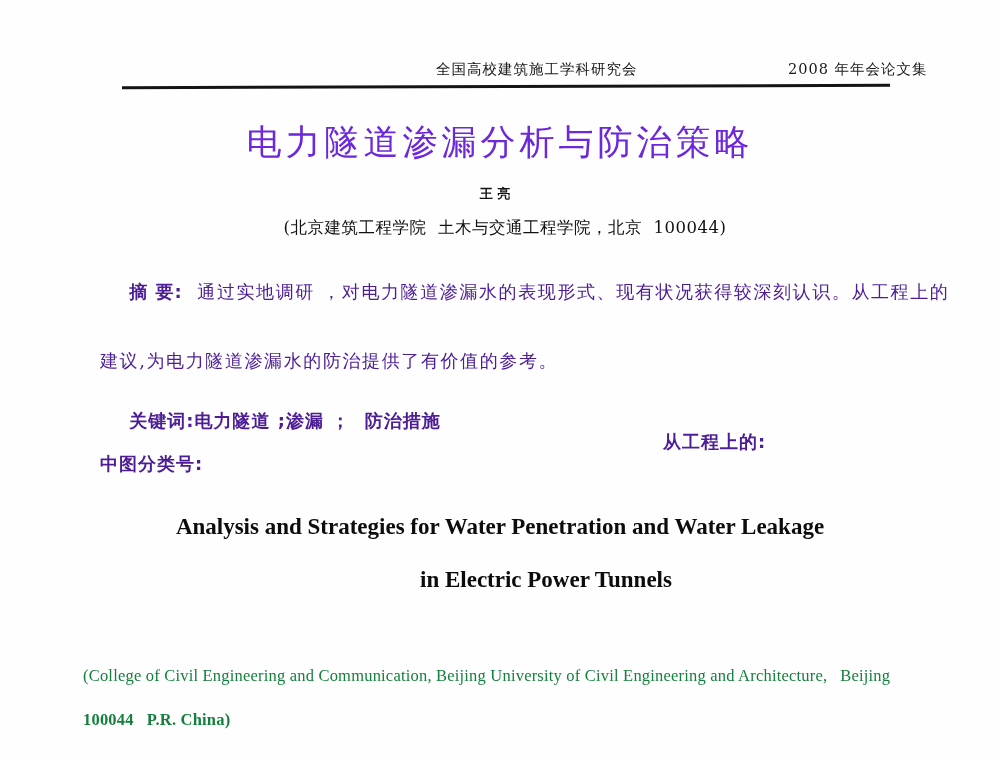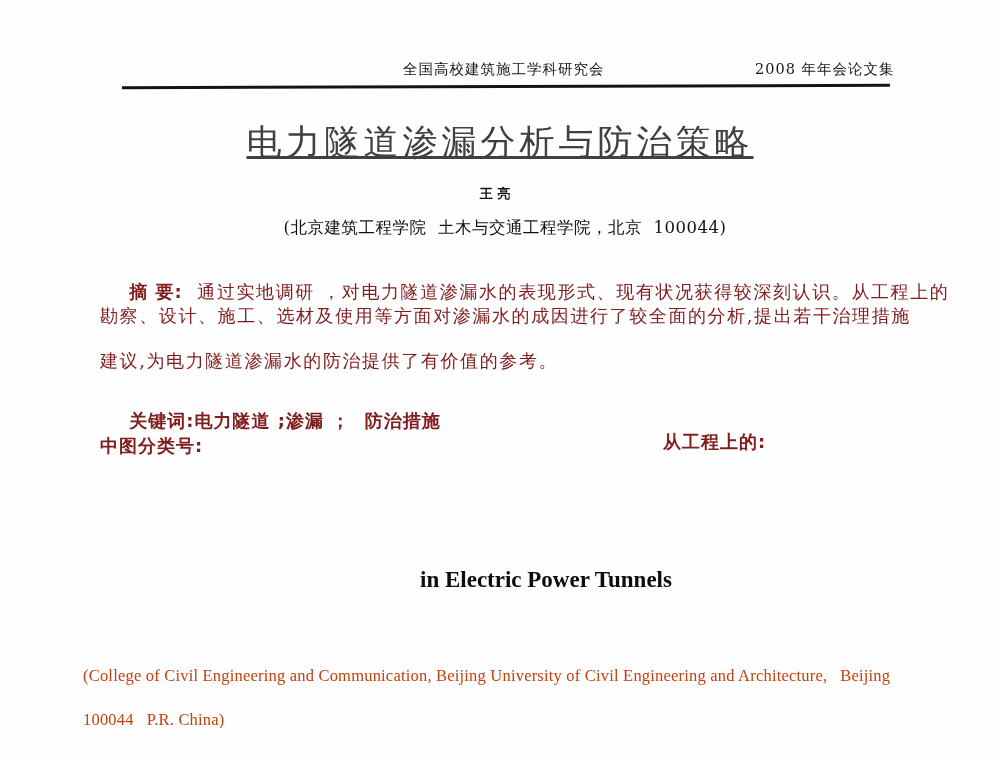--- a/index.html
+++ b/index.html
@@ -18,42 +18,42 @@
   }
   .abs { position: absolute; }
 
   
   .hdr {
     font-size: 14.5px;
     letter-spacing: 1px;
     color: #161616;
     white-space: pre;
     font-family: "DejaVu Serif", serif;
+    margin-left: 33px;
   }
   .rule {
     position: absolute;
     left: 122px;
     top: 85px;
     width: 768px;
     height: 3px;
     background: #141414;
     transform: rotate(-0.18deg);
   }
 
   
   .cn-title {
     left: 0; top: 119px; width: 1000px;
     text-align: center;
     font-family: "DejaVu Serif", serif;
     font-size: 35px;
     letter-spacing: 4px;
     font-weight: 500;
-    color: #404040;
+    color: #6d28d9;
     white-space: pre;
-    text-decoration: underline;
   }
   .cn-author {
     left: 0; top: 185px; width: 990px;
     text-align: center;
     font-size: 13px;
     font-weight: bold;
     white-space: pre;
   }
   .cn-affil {
     left: 0; top: 217px; width: 1010px;
@@ -64,21 +64,21 @@
     white-space: pre;
   }
 
   
   .cn-line {
     left: 100px;
     font-family: "DejaVu Serif", serif;
     font-size: 18px;
     letter-spacing: 1.6px;
     white-space: pre;
-    color: #7f1d1d;
+    color: #4c1d95;
   }
   .cn-line b, .cn-bold {
     font-family: "DejaVu Sans", sans-serif;
     font-weight: bold;
     letter-spacing: 1px;
   }
 
   
   .en-title {
     left: 0; width: 1000px;
@@ -96,21 +96,21 @@
     font-weight: bold;
     font-size: 15px;
     white-space: pre;
   }
   .en-affil {
     left: 83px;
     font-family: "Liberation Serif", serif;
     font-size: 16.5px;
     letter-spacing: 0.2px;
     white-space: pre;
-    color: #c2410c;
+    color: #15803d;
   }
   .en-abstract {
     left: 85px; top: 741px;
     font-family: "Liberation Serif", serif;
     font-size: 19px;
     white-space: pre;
     color: #0c0c0c;
   }
 </style>
 </head>
@@ -122,32 +122,32 @@
   <div class="abs hdr" style="left:755px; top:60px;">2008 年年会论文集</div>
   <div class="rule"></div>
 
   <div class="abs cn-title">电力隧道渗漏分析与防治策略</div>
   <div class="abs cn-author">王 亮</div>
   <div class="abs cn-affil">(北京建筑工程学院  土木与交通工程学院，北京  100044)</div>
 
   <div class="abs cn-line" style="top:259px;">
     <b>摘 要:  </b><span>通过实地调研 ，对电力隧道渗漏水的表现形式、现有状况获得较深刻认识。从工程上的</span>
   </div>
-  <div class="abs cn-line" style="top:304px;">勘察、设计、施工、选材及使用等方面对渗漏水的成因进行了较全面的分析,提出若干治理措施</div>
   <div class="abs cn-line" style="top:349px;text-align:right;">建议,为电力隧道渗漏水的防治提供了有价值的参考。</div>
 
   <div class="abs cn-line" style="top:388px;">
     <b>关键词</b><span class="cn-bold">:电力隧道 ;渗漏 ；  防治措施</span>
   </div>
 
-  <div class="abs cn-line cn-bold" style="top:434px; left:100px;">中图分类号:</div>
+  <div class="abs cn-line cn-bold" style="top:452px; left:100px;">中图分类号:</div>
   <div class="abs cn-line cn-bold" style="top:430px; left:663px;">从工程上的:</div>
 
+  <div class="abs en-title" style="top:514px;">Analysis and Strategies for Water Penetration and Water Leakage</div>
   <div class="abs en-title" style="top:567px;padding-left:46px;">in Electric Power Tunnels</div>
 
   <div class="abs en-affil" style="top:666px;">(College of Civil Engineering and Communication, Beijing University of Civil Engineering and Architecture,   Beijing</div>
-  <div class="abs en-affil" style="top:710px; font-weight:normal;">100044   P.R. China)</div>
+  <div class="abs en-affil" style="top:710px; font-weight:bold;">100044   P.R. China)</div>
 
   <div class="abs en-abstract">
     
   </div>
 
 </div>
 
 </body></html>

